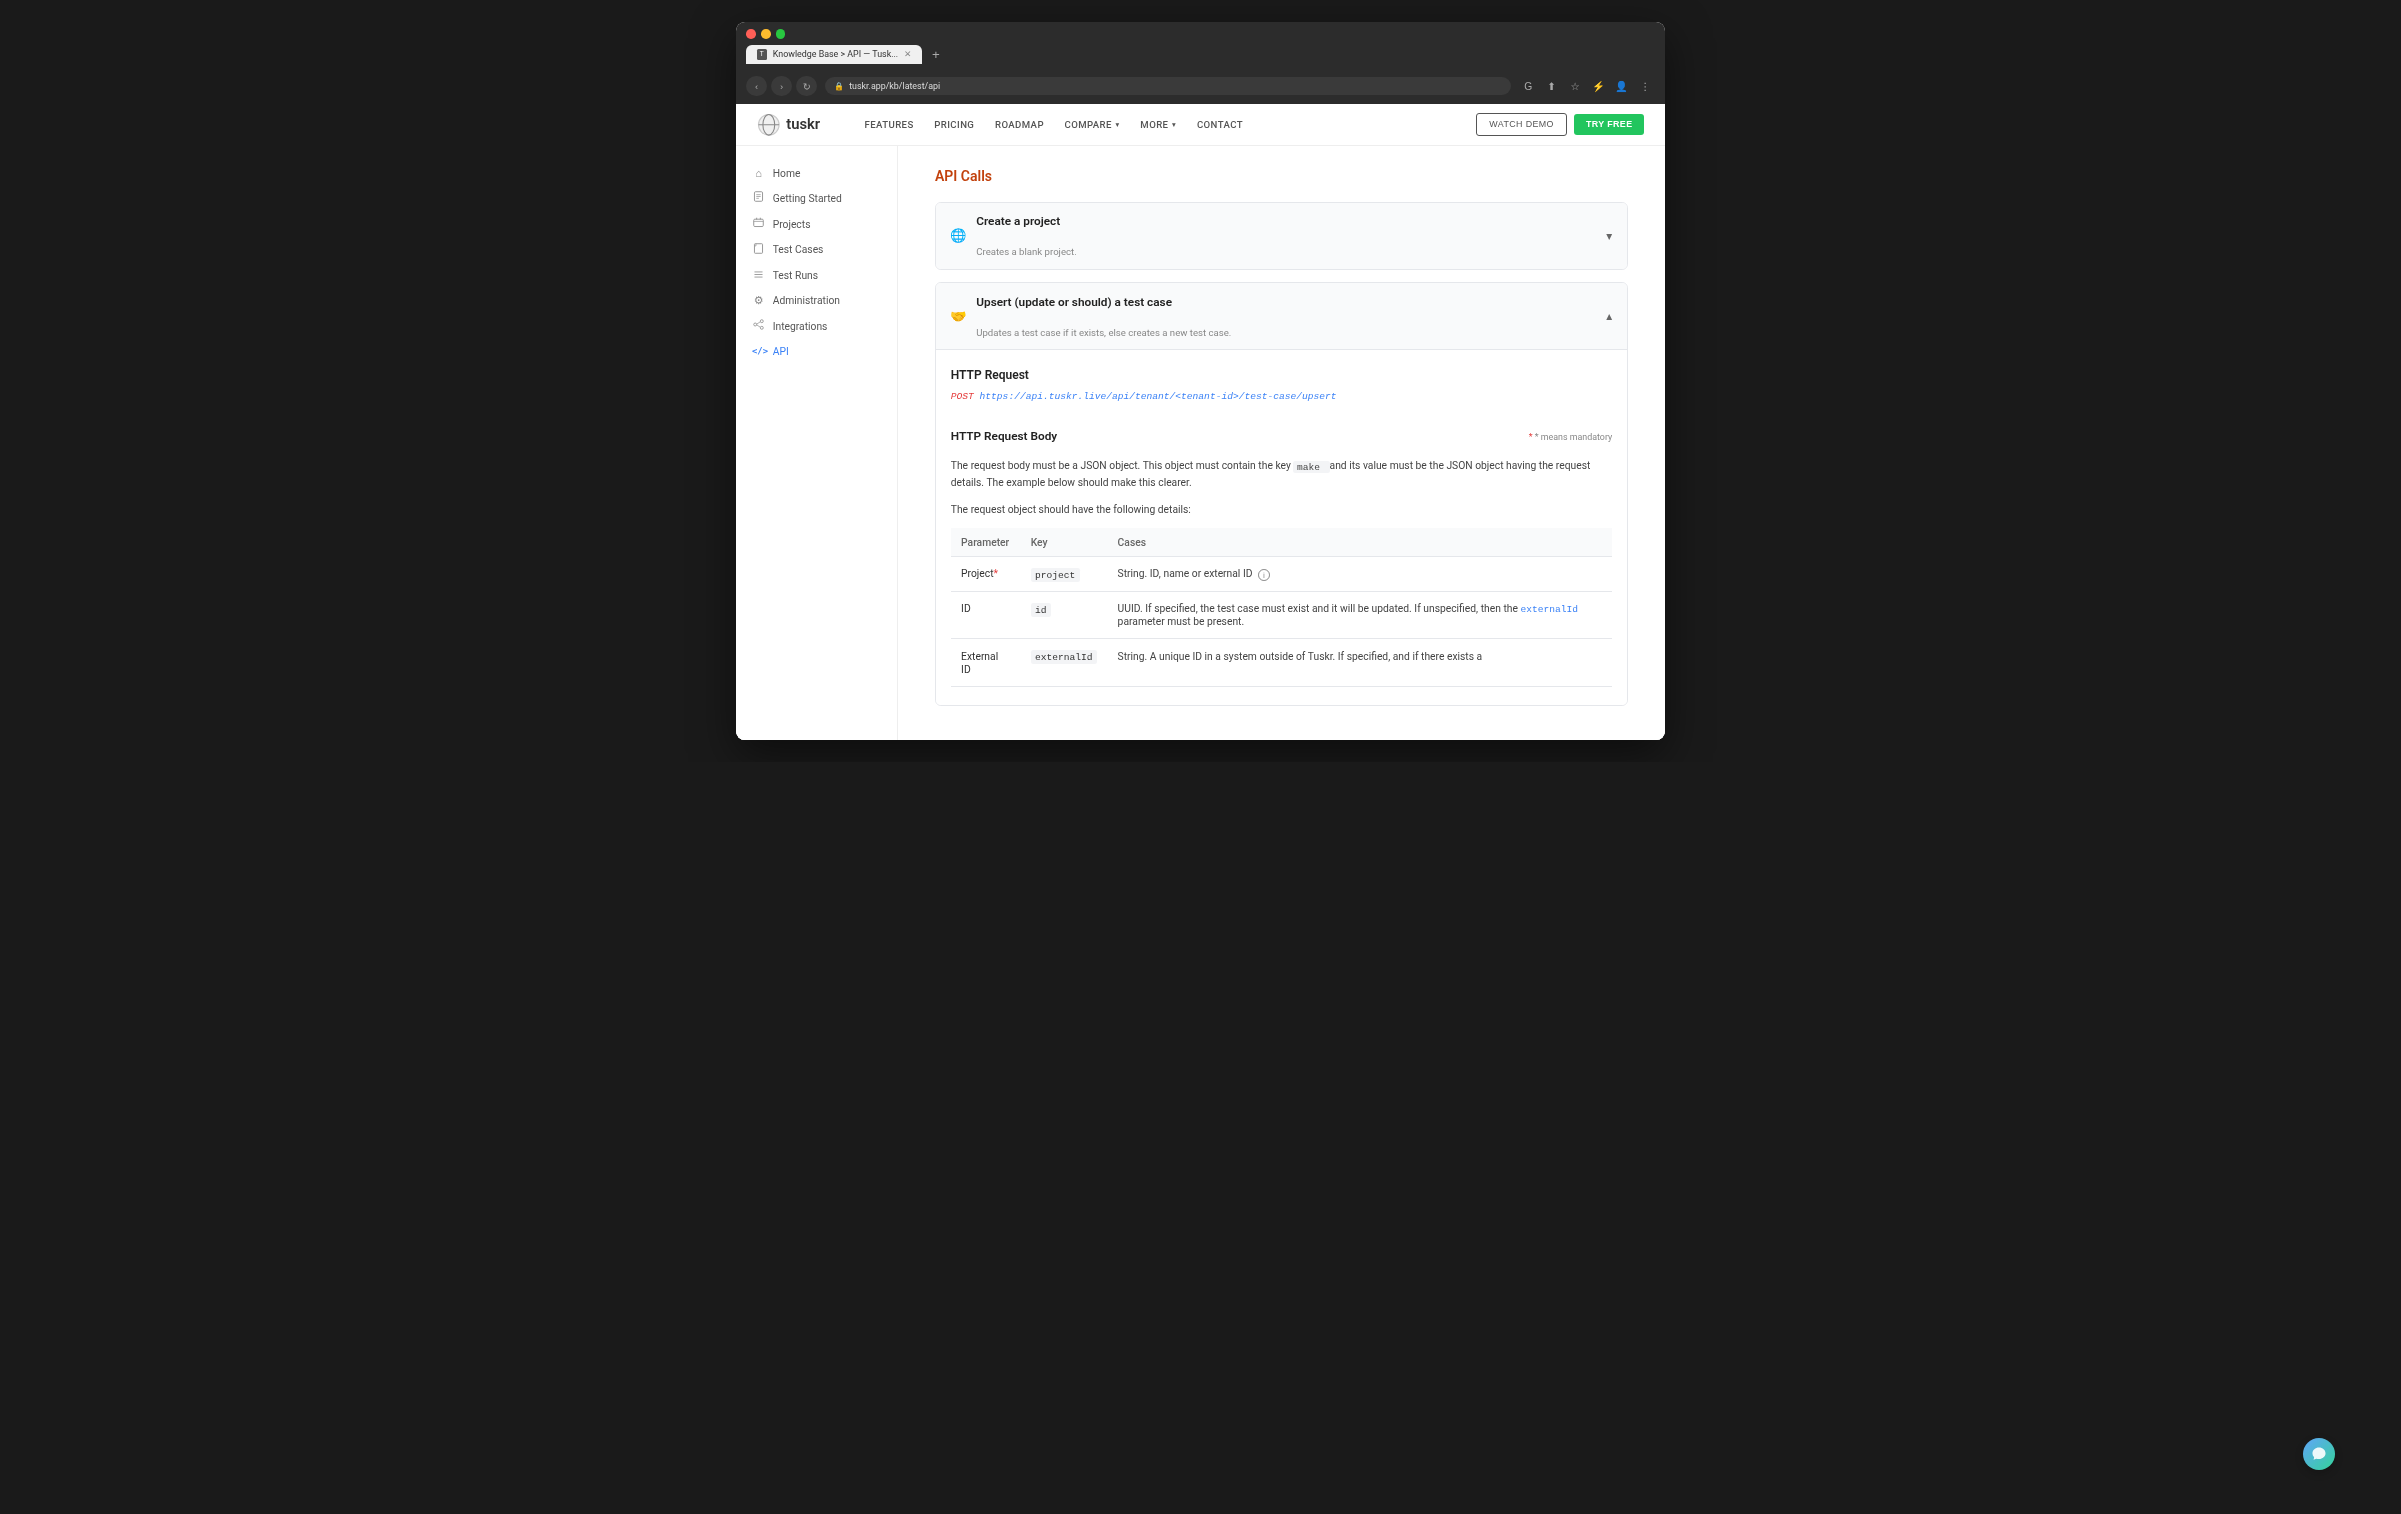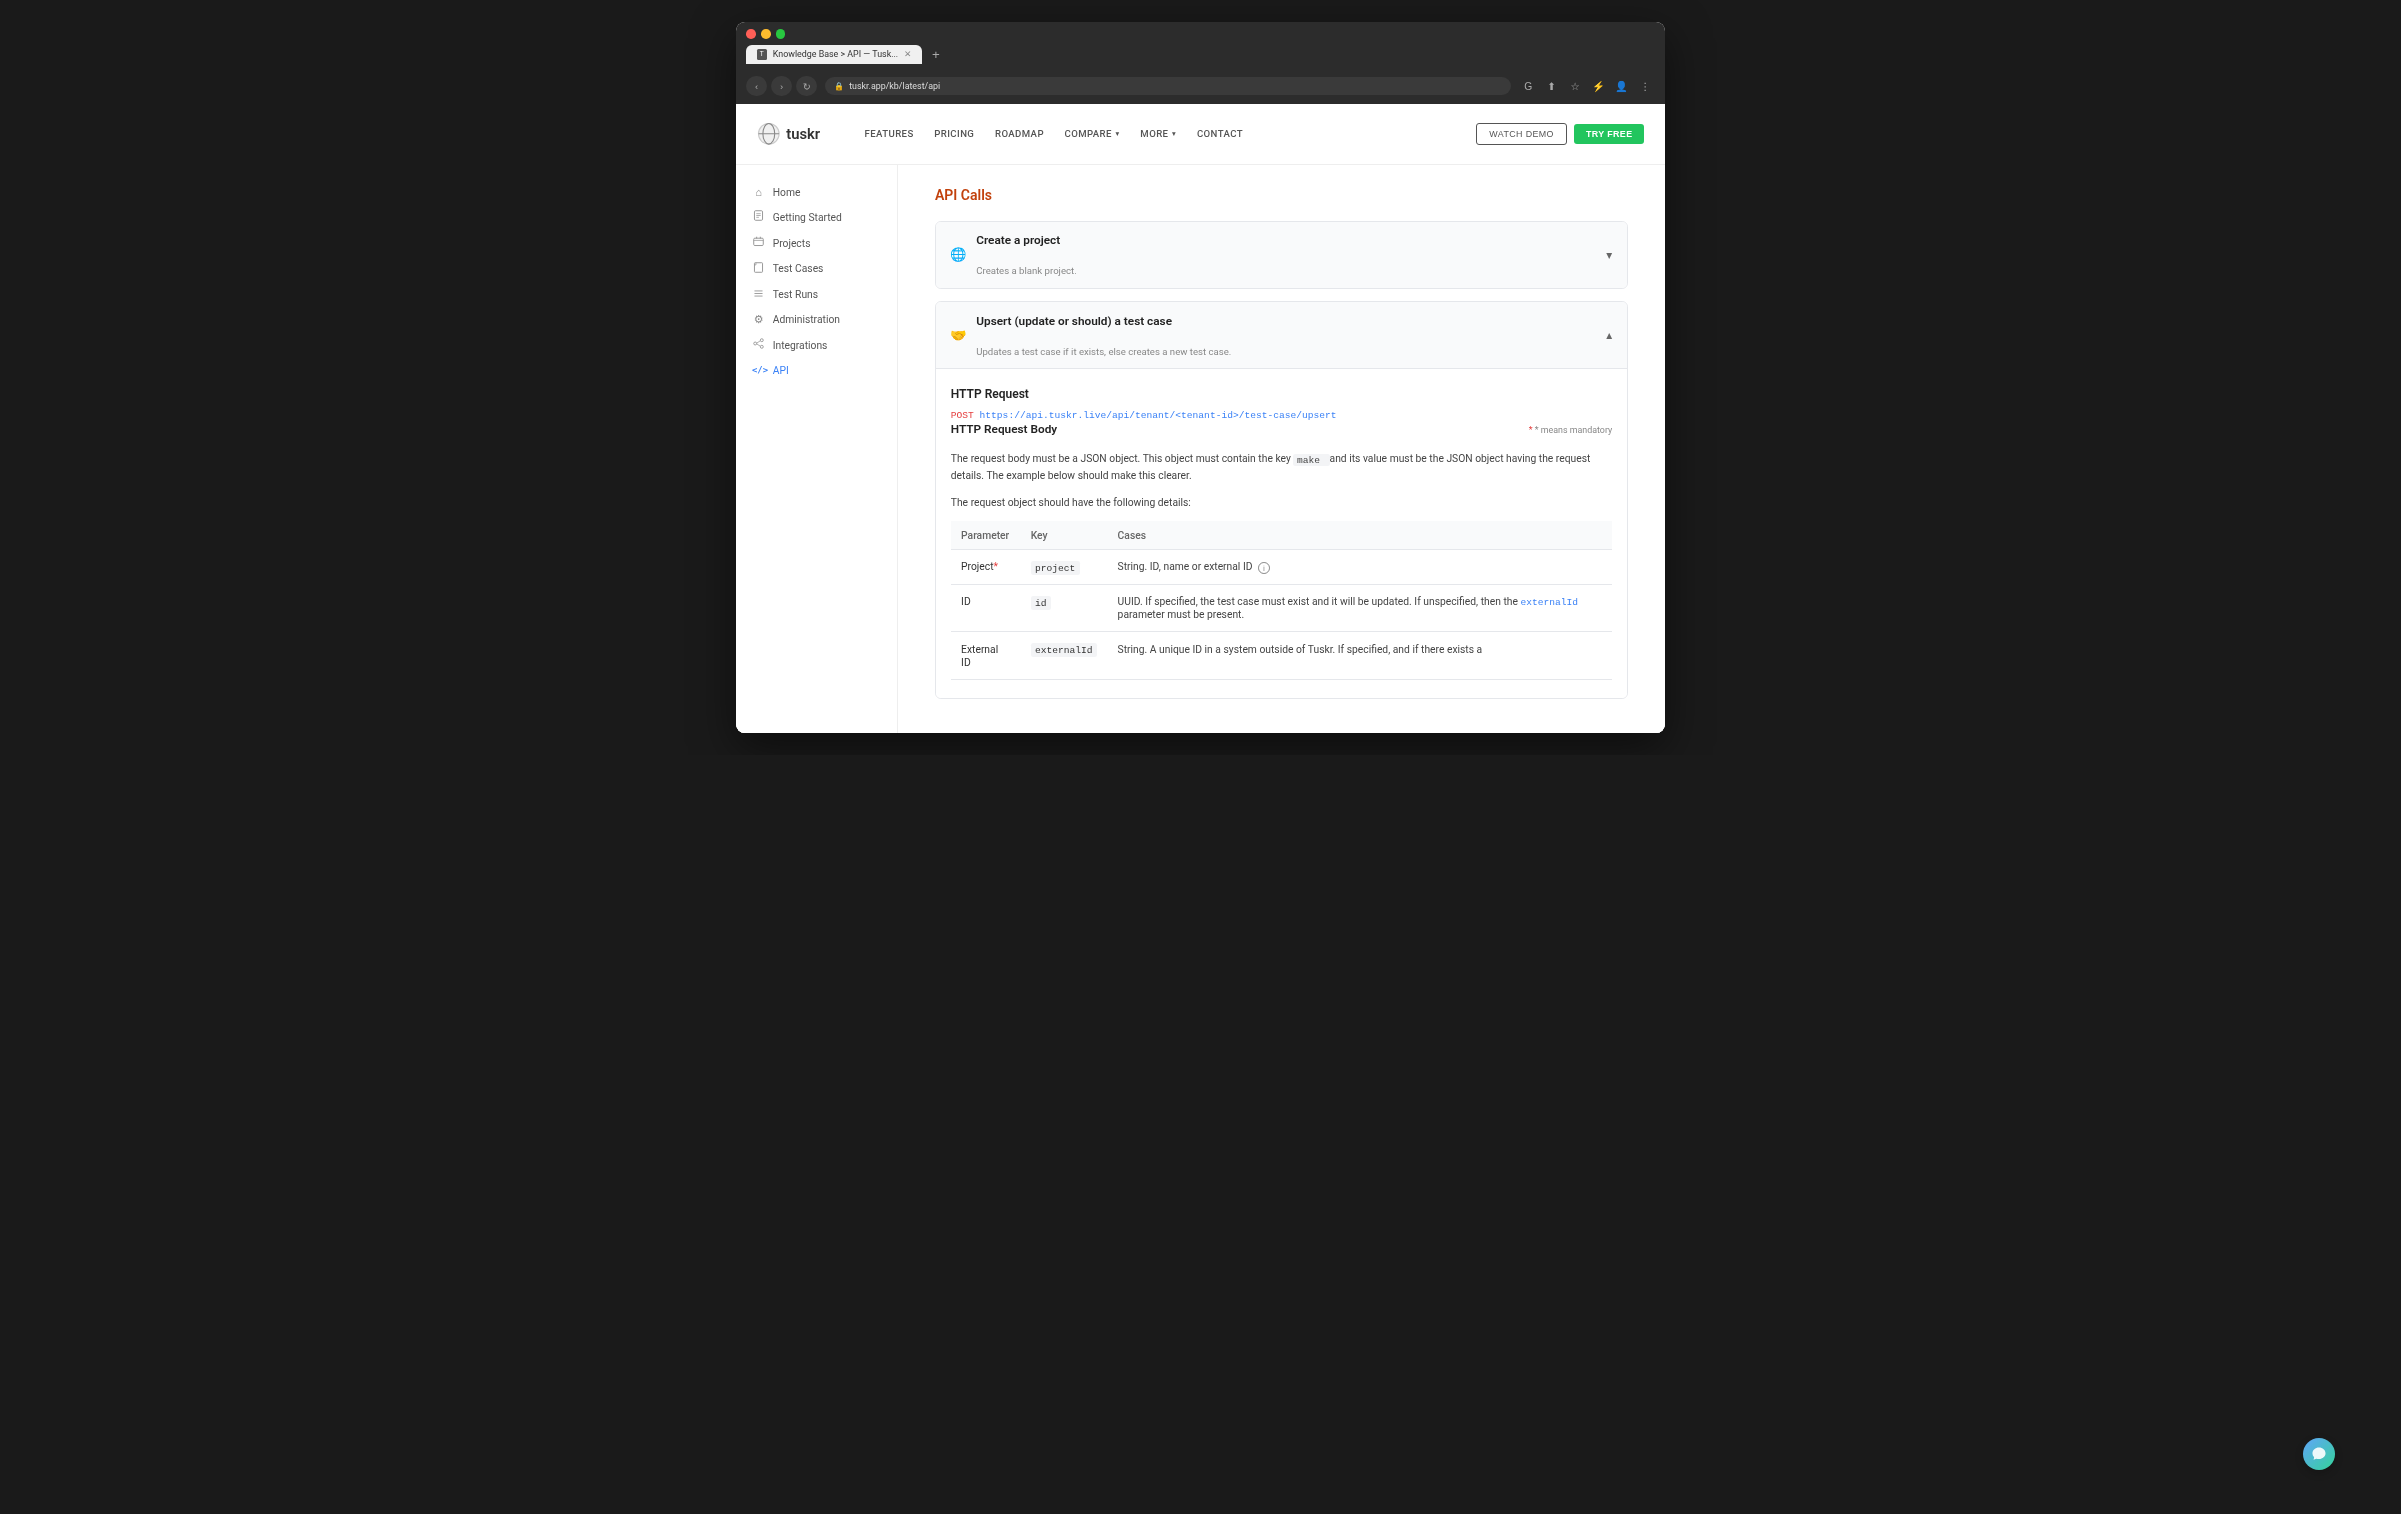--- a/index.html
+++ b/index.html
@@ -157,21 +157,21 @@
       display: flex;
       flex-direction: column;
       min-height: 516px;
     }
 
     
     .top-navbar {
       display: flex;
       align-items: center;
       padding: 0 20.7px;
-      height: 61px;
+      height: 42px;
       border-bottom: 0.7px solid #eee;
       background: #fff;
     }
 
     .logo-area {
       display: flex;
       align-items: center;
       gap: 5.9px;
       margin-right: 37px;
       text-decoration: none;
@@ -348,21 +348,22 @@
     .section-heading {
       font-size: 12px;
       font-weight: 600;
       color: #222;
       margin-bottom: 8.9px;
     }
 
     .http-url {
       font-family: 'Courier New', monospace;
       font-size: 9.6px;
-      margin-bottom: 1px;
+      margin-bottom: 27px;
+      font-style: italic;
     }
 
     .http-method {
       color: #e53e3e;
     }
 
     .http-path {
       color: #3b82f6;
     }
 

